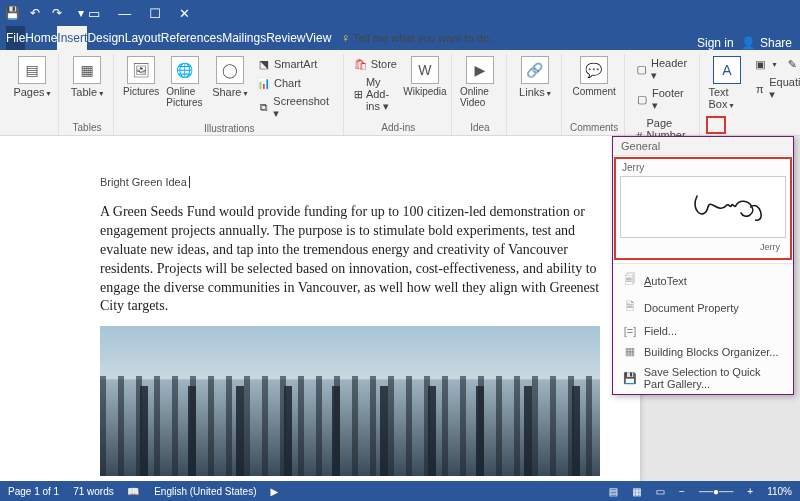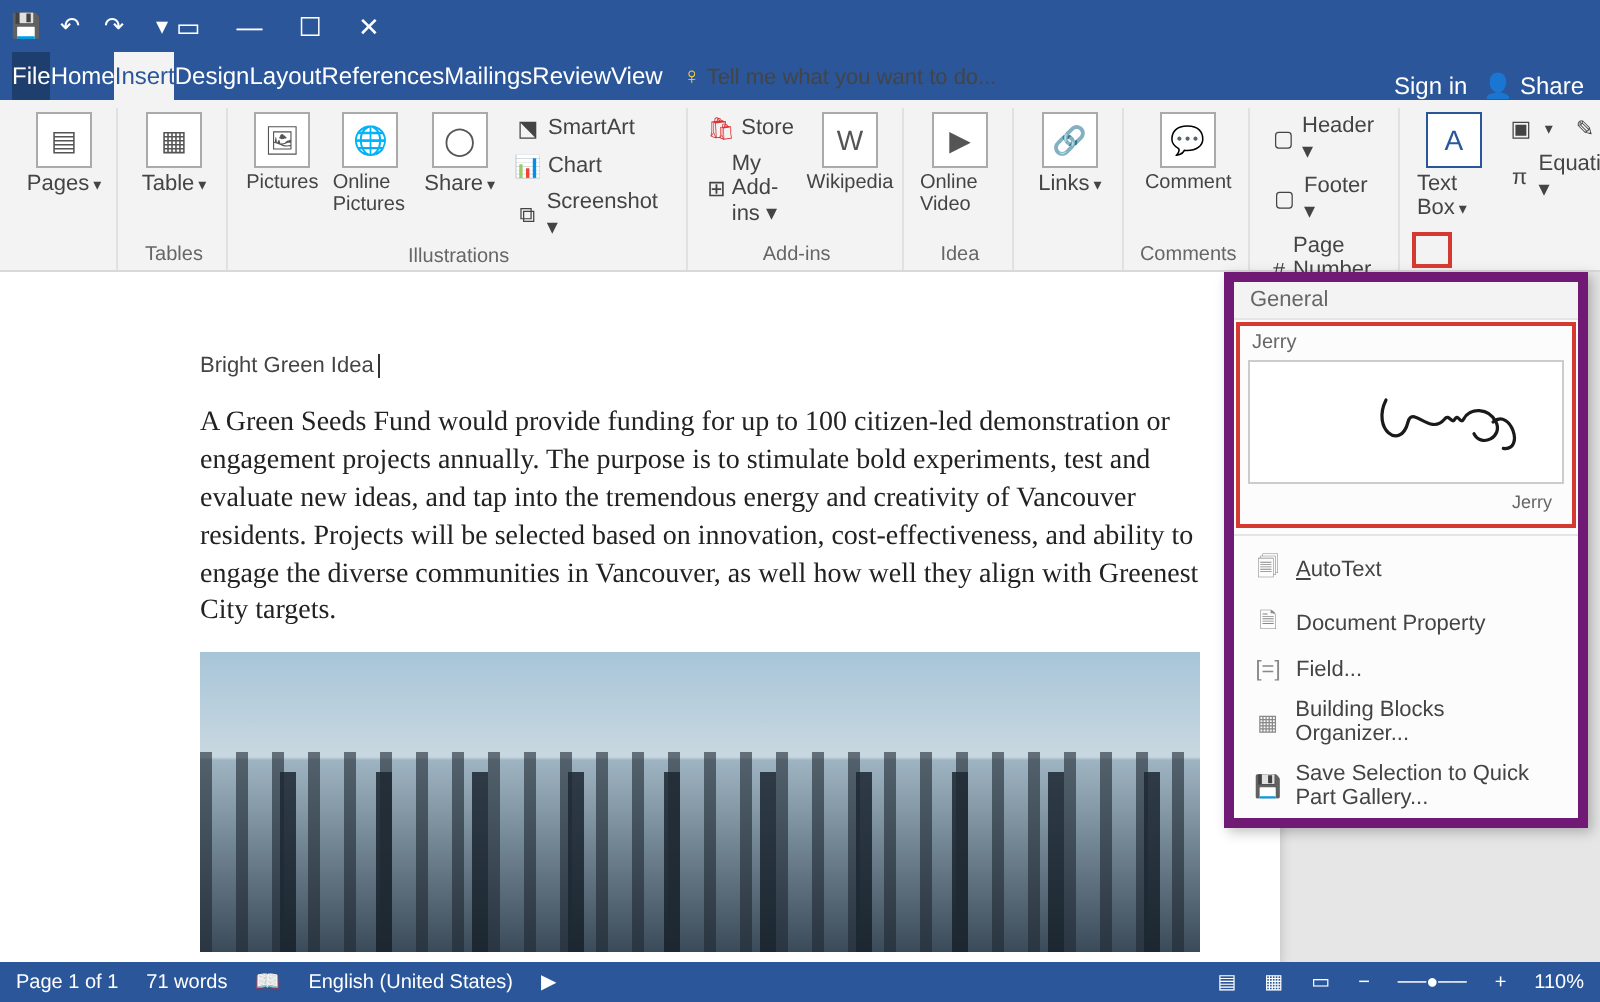--- a/index.html
+++ b/index.html
@@ -34,21 +34,21 @@
 .page .cursor{border-right:1px solid #333;padding-right:2px}
 .page .body{font-family:"Times New Roman",serif;font-size:14px;color:#222;line-height:1.35;margin-bottom:10px}
 .page .img{height:150px;background:linear-gradient(180deg,#a7c5d8 0%,#c9d8e0 35%,#9fb4c2 36%,#3a4a58 100%);position:relative;overflow:hidden}
 .page .img::before{content:"";position:absolute;inset:0;background:
  repeating-linear-gradient(90deg,rgba(30,40,50,.6) 0 6px,transparent 6px 18px),
  repeating-linear-gradient(90deg,transparent 0 40px,rgba(20,30,40,.8) 40px 48px);
  background-position:0 50px,0 60px;background-size:auto 100px,auto 90px;background-repeat:repeat-x}
 .statusbar{position:absolute;bottom:0;left:0;right:0;height:20px;background:#2b579a;display:flex;align-items:center;padding:0 8px;gap:14px}
 .statusbar span{color:#fff;font-size:10px}
 .statusbar .spacer{flex:1}
-.dropdown{position:absolute;top:136px;right:6px;width:182px;background:#fcfcfc;border:5px solid #701a75;box-shadow:2px 2px 6px rgba(0,0,0,.25);z-index:20}
+.dropdown{position:absolute;top:136px;right:6px;width:182px;background:#fcfcfc;border:1px solid #701a75;box-shadow:2px 2px 6px rgba(0,0,0,.25);z-index:20}
 .dropdown .hdr{padding:3px 8px;background:#f3f3f3;font-size:11px;color:#666;border-bottom:1px solid #e5e5e5}
 .dropdown .gallery{border:2px solid #d43a2f;margin:1px;padding:2px 4px 6px}
 .dropdown .gallery .nm{font-size:10px;color:#666;padding:1px 2px}
 .dropdown .sig{border:1px solid #ccc;height:62px;margin-top:2px;background:#fff;position:relative;display:flex;align-items:center;justify-content:flex-end;padding-right:10px}
 .dropdown .sig svg{width:90px;height:44px}
 .dropdown .cap{text-align:right;font-size:9px;color:#666;padding:4px 6px 0}
 .dropdown .sep{height:1px;background:#e5e5e5;margin:3px 0}
 .dropdown .mi{display:flex;align-items:center;gap:7px;padding:4px 10px;font-size:11px;cursor:pointer}
 .dropdown .mi.dis{color:#a8a8a8;cursor:default}
 .dropdown .mi .ic{width:14px;text-align:center;font-size:11px;color:#888}

